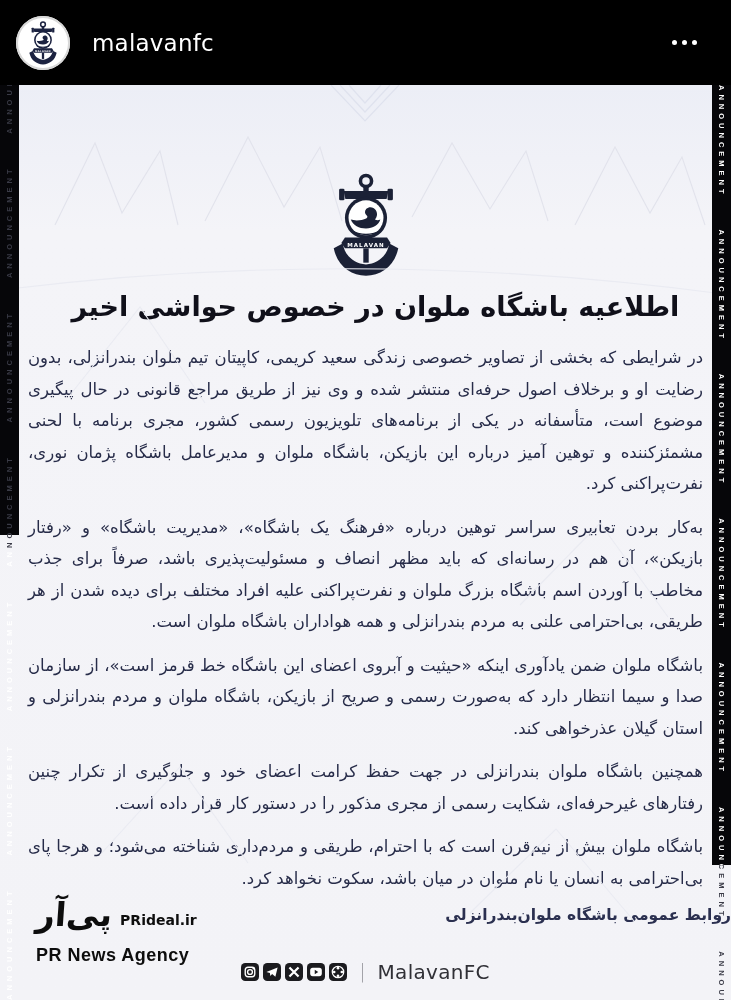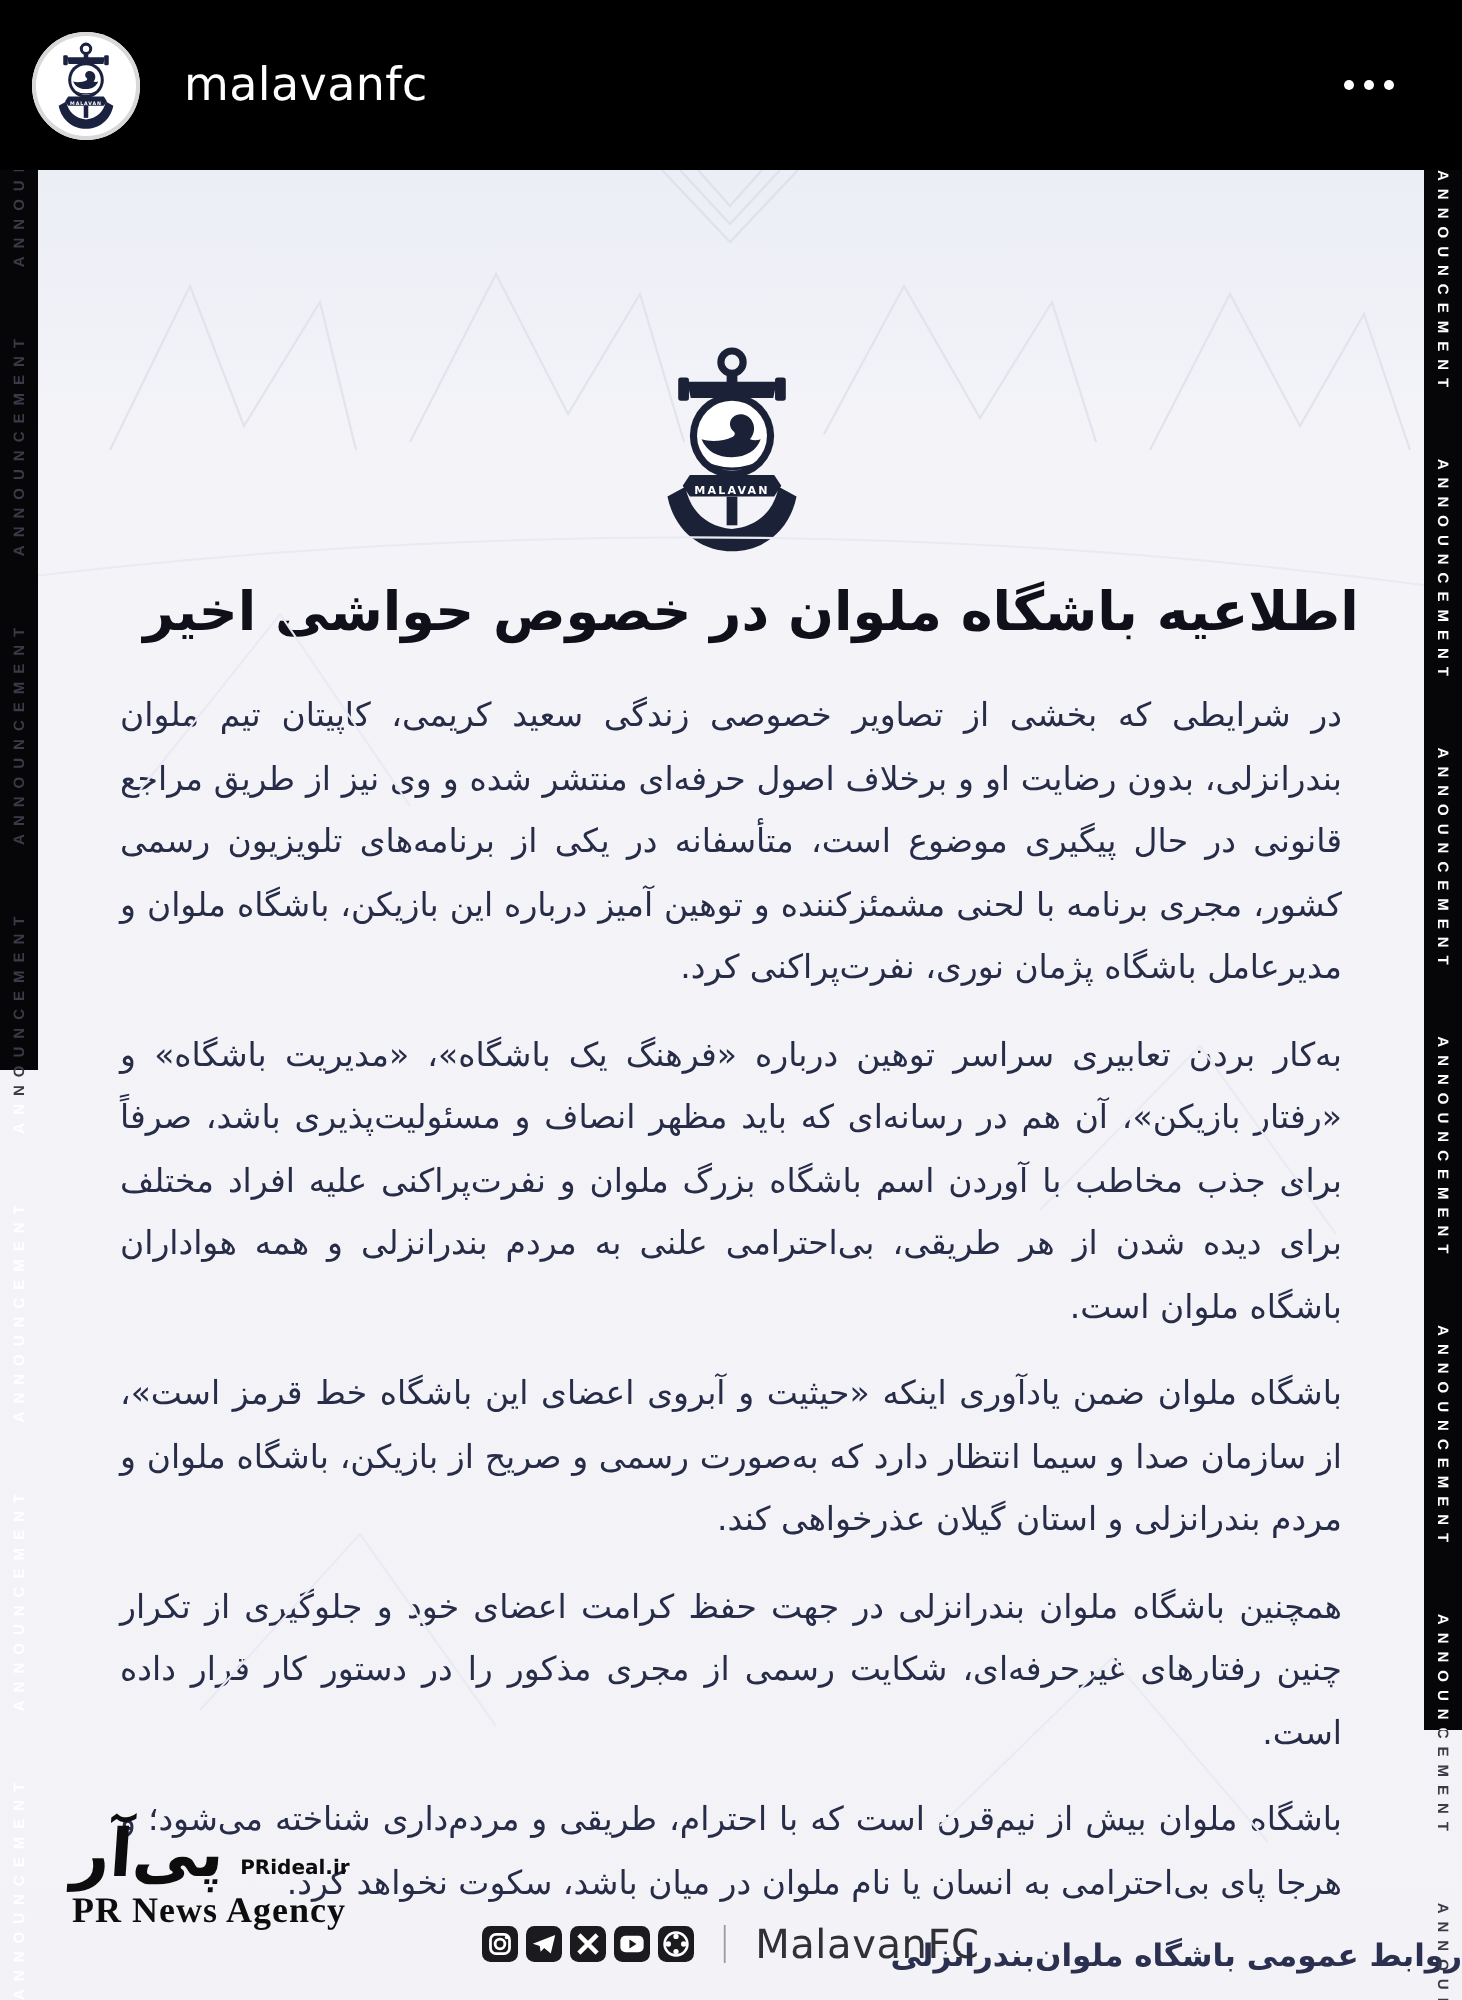--- a/index.html
+++ b/index.html
@@ -48,34 +48,34 @@
   .strip.right .lite{clip-path:inset(0 0 135px 0);}
   .strip.right .dark{clip-path:inset(780px 0 0 0);}
   
   .crest{margin:88px auto 0;width:104px;height:104px;display:block;color:#1b2136;}
   
   .title{
     margin-top:14px;text-align:center;direction:rtl;
     font-size:27px;font-weight:700;color:#10101a;letter-spacing:-.3px;padding-left:20px;
   }
   .article{
-    margin-top:20px;padding:0 60px;direction:rtl;text-align:justify;
+    margin-top:20px;padding:0 28px;direction:rtl;text-align:justify;
     color:#272c49;font-size:16.5px;line-height:31.5px;font-weight:500;
   }
   .article .para{margin:0 0 12px 0;}
   .signature{
     margin-top:10px;text-align:right;direction:rtl;
     color:#2b3050;font-size:15.5px;font-weight:600;
   }
   
   .pr{position:absolute;left:36px;bottom:34px;color:#0d0d0d;width:190px;}
   .pr .row{display:flex;align-items:flex-end;gap:8px;}
   .pr .fa-logo{font-size:33px;font-weight:700;line-height:1;direction:rtl;transform:skewX(-4deg);}
-  .pr .site{font-size:10px;font-weight:700;padding-bottom:3px;}
-  .pr .agency{font-family:Liberation Serif, serif;font-size:18px;font-weight:700;letter-spacing:.5px;margin-top:2px;}
+  .pr .site{font-size:14px;font-weight:700;padding-bottom:3px;}
+  .pr .agency{font-family:Liberation Sans, sans-serif;font-size:18px;font-weight:700;letter-spacing:.5px;margin-top:14px;}
   
   .social{
     position:absolute;left:0;right:0;bottom:16px;
     display:flex;align-items:center;justify-content:center;gap:4px;
   }
   .social .ic{width:18px;height:18px;display:block;}
   .social .sep{color:#9a9aa0;font-size:19px;margin:0 8px 2px 8px;font-weight:300;}
   .handle{color:#303036;font-size:20px;font-weight:500;letter-spacing:.3px;}
 </style>
 </head>

